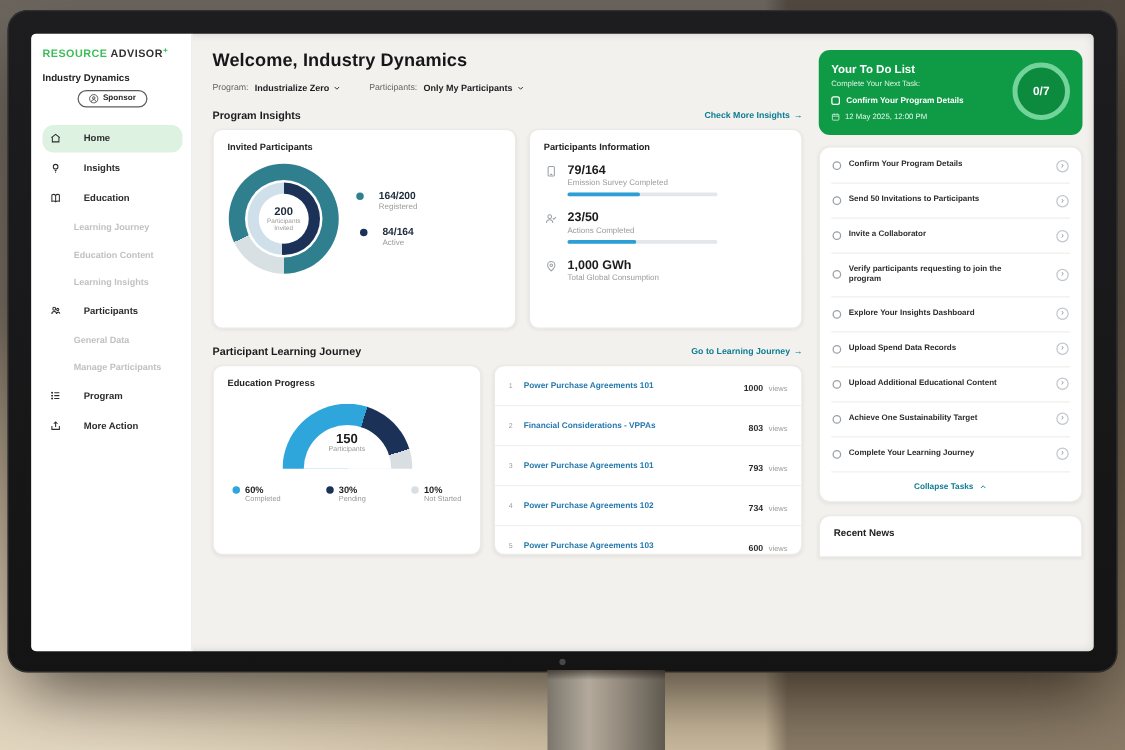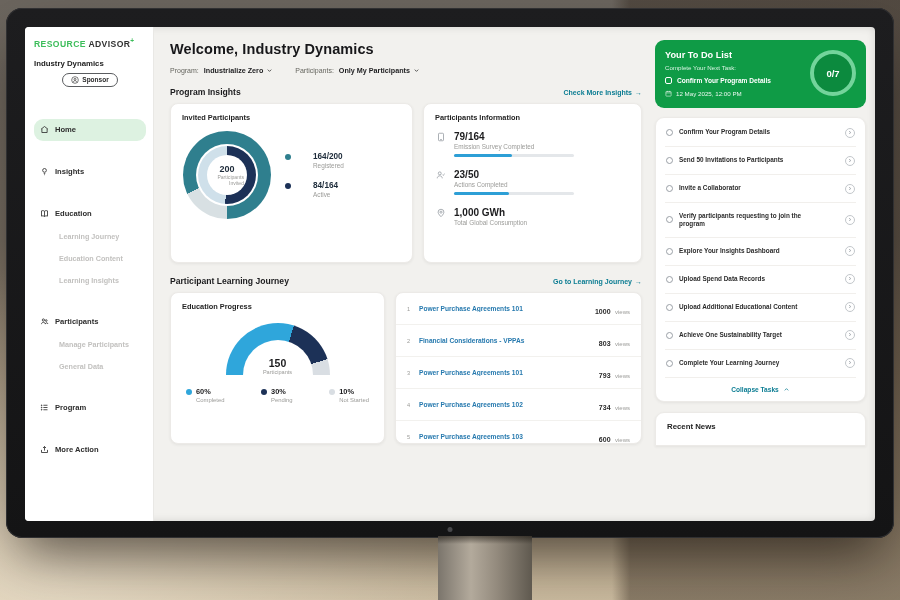--- a/index.html
+++ b/index.html
@@ -40,22 +40,22 @@
     padding:10px 7px 0 9px; flex:none; }
   .logo { font-size:8.6px; font-weight:800; letter-spacing:.4px; white-space:nowrap; }
   .logo .res { color:#3cbd5a; }
   .logo .adv { color:#323232; }
   .logo .plus { color:#3cbd5a; font-size:6.5px; vertical-align:super; }
   .org { text-align:left; font-weight:800; font-size:7.8px; color:#222; margin-top:10px; }
   .sponsor { margin:5px auto 0; display:flex; align-items:center; gap:3px;
     border:1px solid #5a5c5f; border-radius:9px; padding:2px 8px;
     font-size:6.5px; font-weight:700; color:#2a2a2a; width:max-content; }
   .nav { margin-top:14px; display:flex; flex-direction:column; gap:2px; }
-  .nav-item { display:flex; align-items:center; gap:6px; height:22px; padding:0 6px;
-    border-radius:9px; color:#2d2d2d; font-weight:700; font-size:7.6px; cursor:default;margin-top:18px; }
+  .nav-item { display:flex; align-items:center; gap:18px; height:22px; padding:0 6px;
+    border-radius:9px; color:#2d2d2d; font-weight:700; font-size:7.6px; cursor:default; }
   .nav-item.active { background:#ddf2e1; }
   .nav-item svg { width:9px; height:9px; flex:none; }
   .nav-sub { display:flex; align-items:center; height:20px; padding-left:25px;
     color:#c2c1bf; font-weight:600; font-size:7.2px; }
 
   
   .main { flex:1; min-width:0; padding:14px 12px 0 16px; }
   .welcome { font-size:14.5px; font-weight:800; color:#17171a; letter-spacing:.1px; }
   .filters { display:flex; gap:22px; margin-top:9px; align-items:center; }
   .filter { display:flex; align-items:center; gap:5px; }
@@ -75,45 +75,45 @@
     box-shadow:0 1px 3px rgba(40,40,40,0.07); }
   .card-title { font-size:7.4px; font-weight:800; color:#242424; padding:9px 11px 5px; }
 
   .card.invited { width:243px; height:160px; }
   .invited-body { display:flex; align-items:center; gap:14px; padding:4px 12px 0; }
   .donut { position:relative; width:88px; height:88px; flex:none; }
   .ring-outer { position:absolute; inset:0; border-radius:50%; }
   .ring-gap   { position:absolute; inset:13px; border-radius:50%; background:#fff; }
   .ring-inner { position:absolute; inset:15px; border-radius:50%; }
   .donut-hole { position:absolute; inset:24px; border-radius:50%; background:#fff;
-    display:flex; flex-direction:column; align-items:center; justify-content:center; text-align:right; }
+    display:flex; flex-direction:column; align-items:center; justify-content:center; text-align:center; }
   .donut-hole .dv { font-size:9px; font-weight:800; color:#1d2b3a; }
   .donut-hole .dl { font-size:5.1px; color:#9a9a97; line-height:1.25; width:34px; }
   .legend { display:flex; flex-direction:column; gap:12px; }
-  .legend-item { display:flex; gap:22px; align-items:flex-start; }
+  .legend-item { display:flex; gap:12px; align-items:flex-start;justify-content:center; }
   .dot { width:6px; height:6px; border-radius:50%; margin-top:2px; flex:none; }
   .lv { font-size:8.2px; font-weight:800; color:#1d2b3a; }
   .ll { font-size:6.4px; color:#9b9b98; margin-top:1px; }
 
   .card.info { flex:1; height:160px; }
   .info-rows { padding:4px 12px 0; }
   .info-row { display:flex; gap:8px; margin-bottom:12px; }
   .info-row svg { width:10px; height:10px; flex:none; margin-top:1px; }
   .iv { font-size:10px; font-weight:800; color:#1c1c1e; }
   .il { font-size:6.4px; color:#9b9b98; margin-top:1px; }
   .track { width:120px; height:3px; border-radius:2px; background:#e4e7ea; margin-top:4px; }
   .fill { height:100%; border-radius:2px; }
 
   .card.education { width:215px; height:152px; }
   .gauge-wrap { width:104px; height:52px; position:relative; margin:7px auto 0; }
   .gauge { position:absolute; inset:0; overflow:hidden; }
   .gauge-arc { position:absolute; left:0; top:0; width:104px; height:104px; border-radius:50%; }
   .gauge-hole { position:absolute; left:17px; top:17px; width:70px; height:70px;
     border-radius:50%; background:#fff; }
-  .gauge-center { position:absolute; left:0; right:0; top:34px; text-align:center; }
+  .gauge-center { position:absolute; left:0; right:0; top:22px; text-align:center; }
   .gauge-center .gv { font-size:10.5px; font-weight:800; color:#1c1c1e; }
   .gauge-center .gl { font-size:5.6px; color:#9b9b98; }
   .edu-legend { display:flex; justify-content:space-between; padding:12px 15px 0; }
   .edu-item { display:flex; gap:4px; align-items:flex-start; }
   .ev { font-size:7.4px; font-weight:800; color:#1c1c1e; }
   .el { font-size:5.9px; color:#9b9b98; margin-top:1px; }
 
   .card.lessons { flex:1; height:152px; }
   .card.lessons .card-title { border-bottom:1px solid #efeeec; }
   .lesson { display:flex; align-items:center; gap:7px; padding:6.5px 11px;
@@ -218,24 +218,24 @@
         <div class="nav-item">
           <svg viewBox="0 0 24 24" fill="none" stroke="#2e2e2e" stroke-width="2.2">
               <circle cx="9" cy="8" r="3"></circle>
               <circle cx="16.5" cy="9.5" r="2.3"></circle>
               <path d="M4 19c0-3 2.5-5 5-5s5 2 5 5"></path>
               <path d="M14.5 18.5c.3-2 1.8-3.3 3.2-3.3 1.5 0 2.8 1.2 3.3 3.3"></path>
             </svg>
           <span>Participants</span>
         </div>
         <div class="nav-sub">
+          <span>General Data</span>
+        </div>
+        <div class="nav-sub">
           <span>Manage Participants</span>
-        </div>
-        <div class="nav-sub">
-          <span>General Data</span>
         </div>
         <div class="nav-item">
           <svg viewBox="0 0 24 24" fill="none" stroke="#2e2e2e" stroke-width="2.2">
               <path d="M9 6h11M9 12h11M9 18h11"></path>
               <circle cx="4.5" cy="6" r="1" fill="#2e2e2e"></circle>
               <circle cx="4.5" cy="12" r="1" fill="#2e2e2e"></circle>
               <circle cx="4.5" cy="18" r="1" fill="#2e2e2e"></circle>
             </svg>
           <span>Program</span>
         </div>

